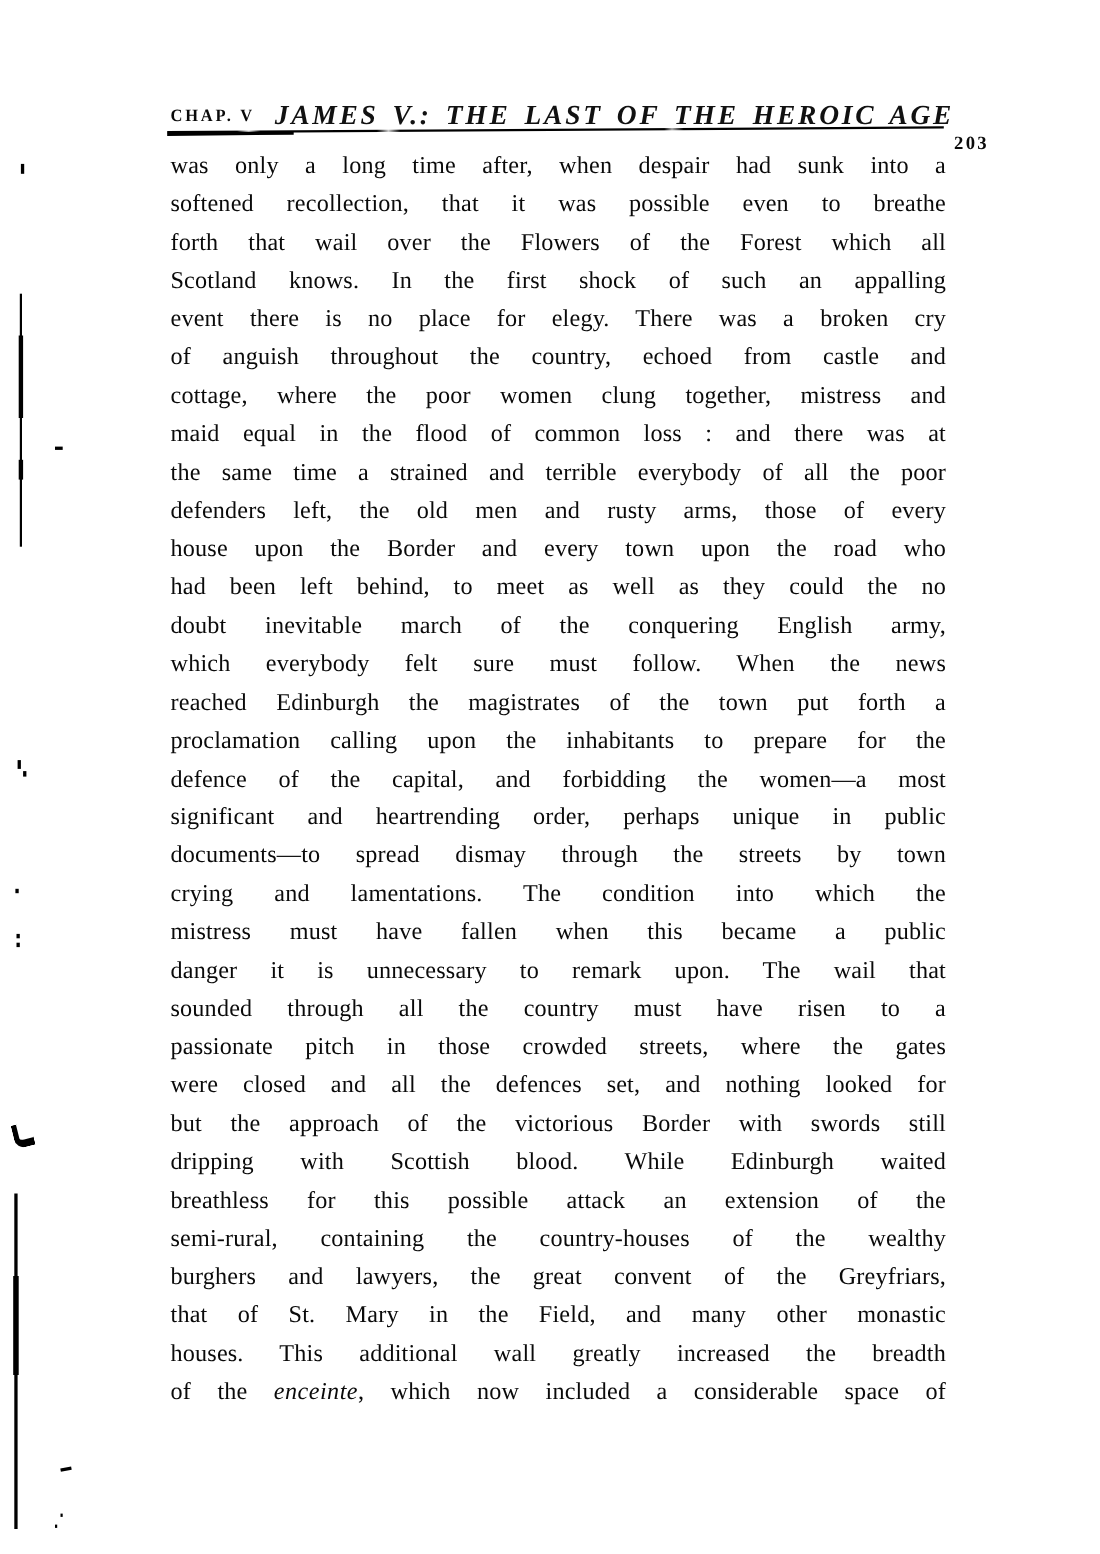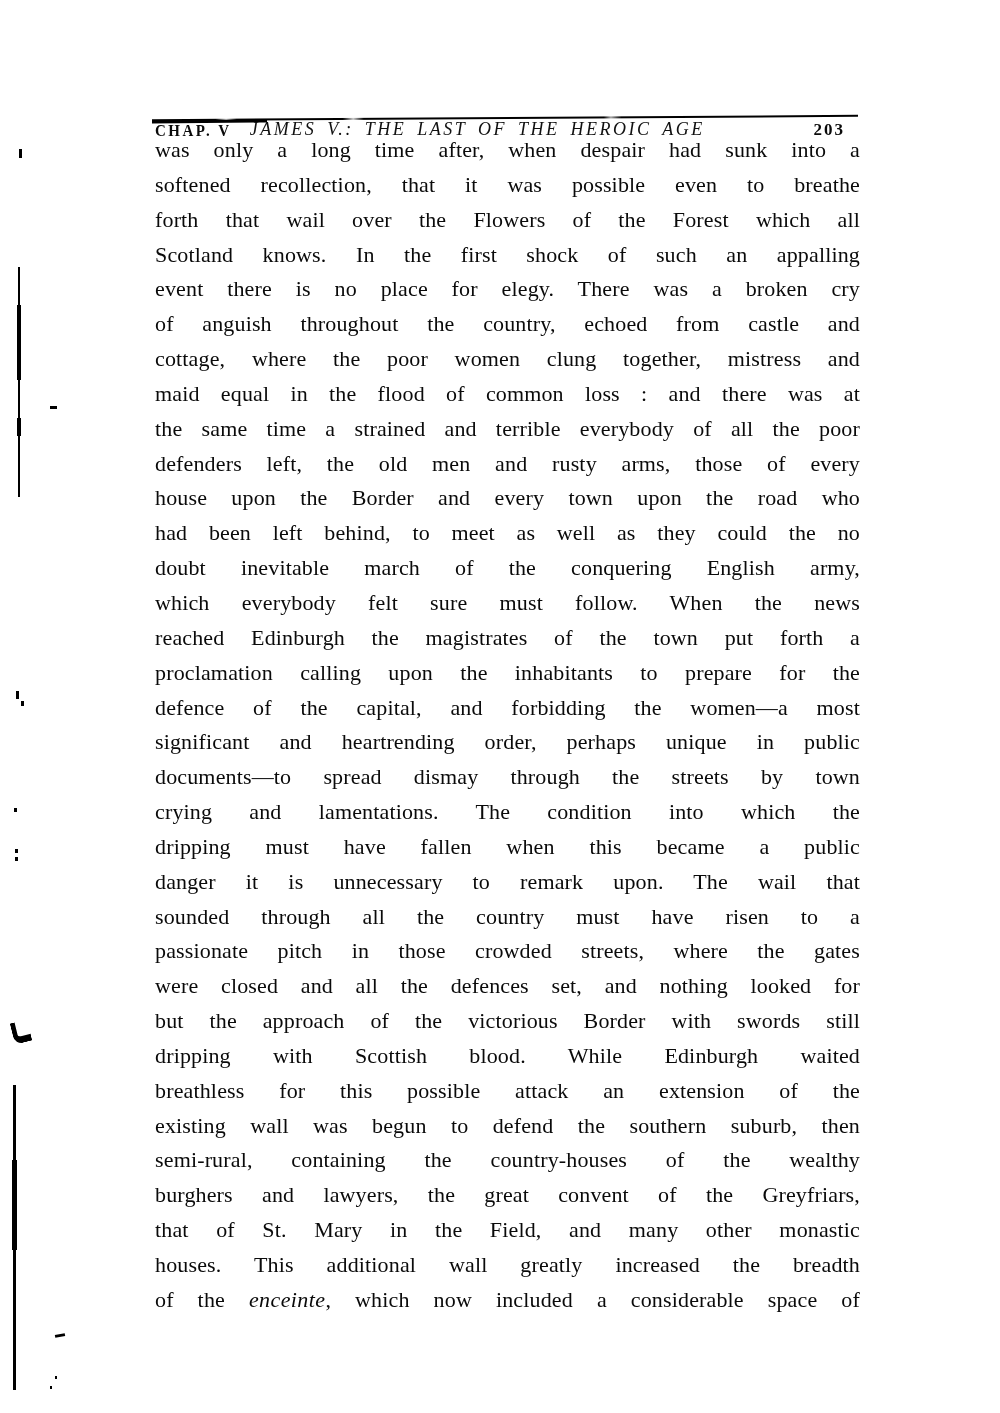--- a/index.html
+++ b/index.html
@@ -7,30 +7,30 @@
     position:relative;
     width:1000px;height:1413px;
     background:#ffffff;
     overflow:hidden;
     font-family:"Liberation Serif", serif;
     color:#0a0a0a;
   }
   
   .running-header{
     position:absolute;left:155px;top:72px;width:690px;
-    display:flex;align-items:flex-end;justify-content:space-between;
+    display:flex;align-items:center;justify-content:space-between;
     white-space:nowrap;
   }
   .chapter-label{
     font-size:15px;letter-spacing:2.5px;font-weight:bold;
     transform:scale(1,1.05);
   }
   .running-title{
-    font-style:italic;font-size:18px;letter-spacing:2.5px;word-spacing:4px;
-    font-weight:normal;color:#111;
+    font-style:italic;font-size:25px;letter-spacing:2.5px;word-spacing:4px;
+    font-weight:bold;color:#111;
     margin-left:18px;margin-right:auto;
   }
   .page-number{
     font-size:17px;letter-spacing:2px;font-weight:bold;margin-top:48px;
   }
   
   .header-rule{
     position:absolute;left:152px;top:117px;width:706px;height:2px;
     background:linear-gradient(90deg,
       #000 0%, #000 9%, rgba(0,0,0,.15) 10.5%, #000 12%,
@@ -94,29 +94,28 @@
       <div class="line">house upon the Border and every town upon the road who</div>
       <div class="line">had been left behind, to meet as well as they could the no</div>
       <div class="line">doubt inevitable march of the conquering English army,</div>
       <div class="line">which everybody felt sure must follow.  When the news</div>
       <div class="line">reached Edinburgh the magistrates of the town put forth a</div>
       <div class="line">proclamation calling upon the inhabitants to prepare for the</div>
       <div class="line">defence of the capital, and forbidding the women—a most</div>
       <div class="line">significant and heartrending order, perhaps unique in public</div>
       <div class="line">documents—to spread dismay through the streets by town</div>
       <div class="line">crying and lamentations.  The condition into which the</div>
-      <div class="line">dripping must have fallen when this became a public</div>
+      <div class="line">mistress must have fallen when this became a public</div>
       <div class="line">danger it is unnecessary to remark upon.  The wail that</div>
       <div class="line">sounded through all the country must have risen to a</div>
       <div class="line">passionate pitch in those crowded streets, where the gates</div>
       <div class="line">were closed and all the defences set, and nothing looked for</div>
       <div class="line">but the approach of the victorious Border with swords still</div>
       <div class="line">dripping with Scottish blood.  While Edinburgh waited</div>
       <div class="line">breathless for this possible attack an extension of the</div>
-      <div class="line">existing wall was begun to defend the southern suburb, then</div>
       <div class="line">semi-rural, containing the country-houses of the wealthy</div>
       <div class="line">burghers and lawyers, the great convent of the Greyfriars,</div>
       <div class="line">that of St. Mary in the Field, and many other monastic</div>
       <div class="line">houses.  This additional wall greatly increased the breadth</div>
       <div class="line">of the <i>enceinte</i>, which now included a considerable space of</div>
     </main>
 
   <div class="artifact" style="left:19px;top:149px;width:3px;height:9px;"></div>
   <div class="artifact" style="left:18px;top:267px;width:2px;height:230px;"></div>
   <div class="artifact" style="left:17px;top:305px;width:4px;height:75px;"></div>

